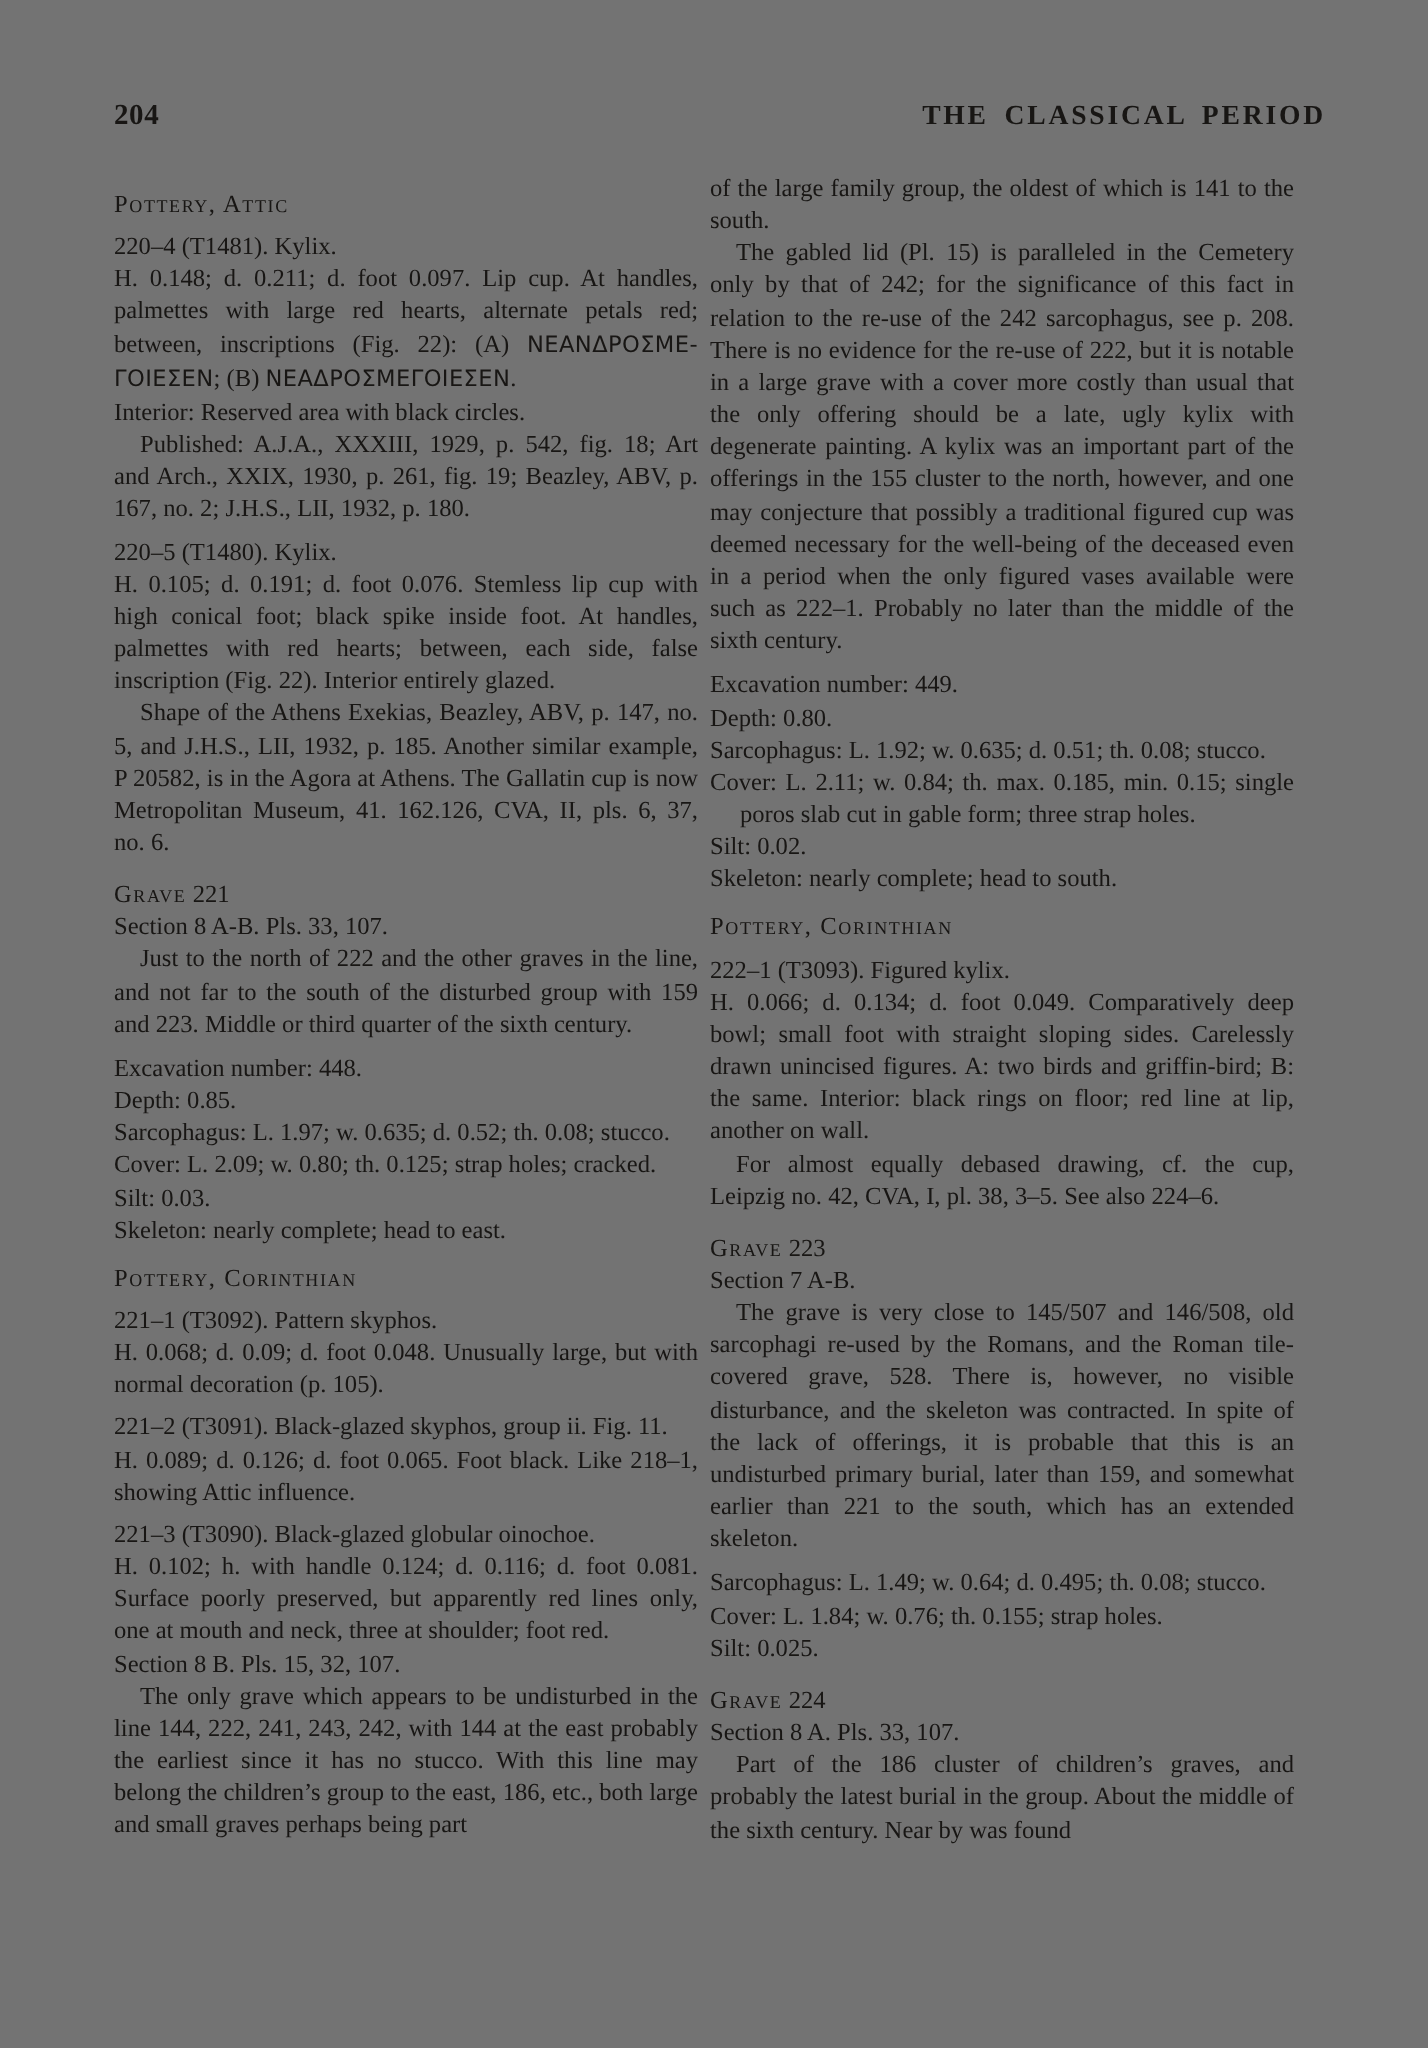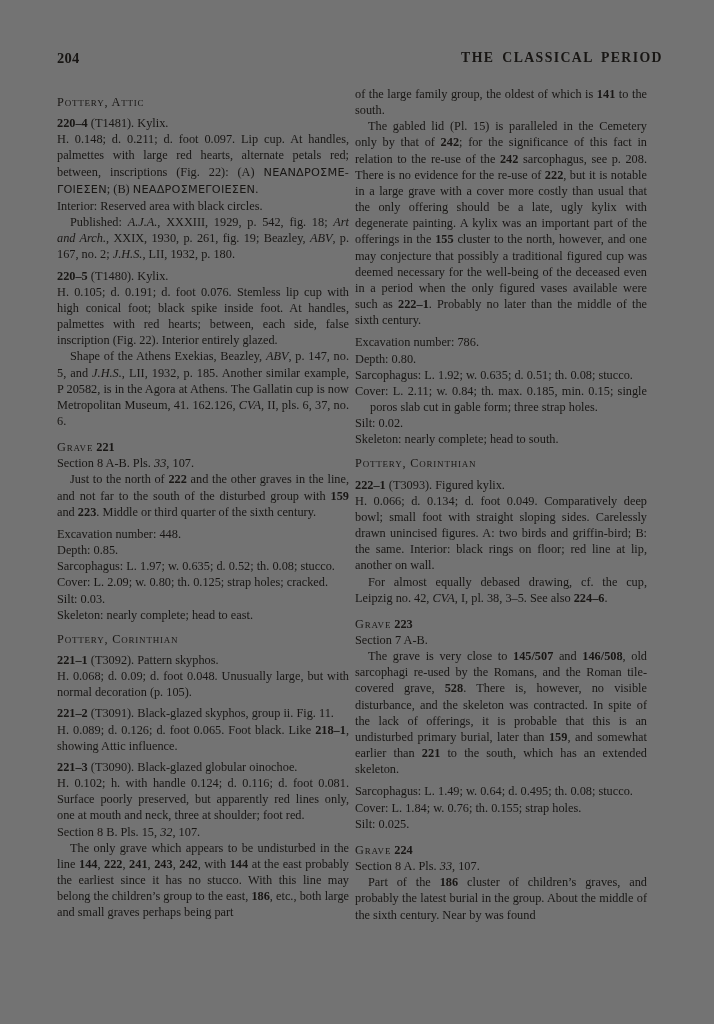--- a/index.html
+++ b/index.html
@@ -30,22 +30,22 @@
     text-align:justify;
     hyphens:none;
   }
   .col p{margin:0;}
   p.sc{margin-top:8px;}
   p.grave{margin-top:10px;}
   p.entry{margin-top:5px;}
   p.indent{text-indent:13px;}
   .hang-group{margin-top:6px;margin-bottom:2px;}
   p.hang{padding-left:15px;text-indent:-15px;}
-  span.b{font-weight:bold;}
-  span.i{font-style:italic;}
+  span.b{font-weight:normal;}
+  span.i{}
   span.scx{font-variant:small-caps;letter-spacing:.8px;}
   span.sans{
     font-family:"DejaVu Sans","Liberation Sans",sans-serif;
     font-size:11.3px;letter-spacing:.2px;
   }
 </style>
 </head>
 <body>
 
 <div class="page">
@@ -82,21 +82,21 @@
           <p class="body"><span>H. 0.089; d. 0.126; d. foot 0.065. Foot black. Like </span><span class="b">218–1</span><span>, showing Attic influence.</span></p>
           <p class="entry"><span class="b">221–3</span><span> (T3090). Black-glazed globular oinochoe.</span></p>
           <p class="body"><span>H. 0.102; h. with handle 0.124; d. 0.116; d. foot 0.081. Surface poorly preserved, but apparently red lines only, one at mouth and neck, three at shoulder; foot red.</span></p>
           <p class="body"><span>Section 8 B. Pls. 15, </span><span class="i">32</span><span>, 107.</span></p>
           <p class="indent"><span>The only grave which appears to be undisturbed in the line </span><span class="b">144</span><span>, </span><span class="b">222</span><span>, </span><span class="b">241</span><span>, </span><span class="b">243</span><span>, </span><span class="b">242</span><span>, with </span><span class="b">144</span><span> at the east probably the earliest since it has no stucco. With this line may belong the children’s group to the east, </span><span class="b">186</span><span>, etc., both large and small graves perhaps being part</span></p>
         </div>
       <div class="col" id="col-right">
           <p class="body"><span>of the large family group, the oldest of which is </span><span class="b">141</span><span> to the south.</span></p>
           <p class="indent"><span>The gabled lid (Pl. 15) is paralleled in the Cemetery only by that of </span><span class="b">242</span><span>; for the significance of this fact in relation to the re-use of the </span><span class="b">242</span><span> sarcophagus, see p. 208. There is no evidence for the re-use of </span><span class="b">222</span><span>, but it is notable in a large grave with a cover more costly than usual that the only offering should be a late, ugly kylix with degenerate painting. A kylix was an important part of the offerings in the </span><span class="b">155</span><span> cluster to the north, however, and one may conjecture that possibly a traditional figured cup was deemed necessary for the well-being of the deceased even in a period when the only figured vases available were such as </span><span class="b">222–1</span><span>. Probably no later than the middle of the sixth century.</span></p>
           <div class="hang-group">
-            <p class="hang"><span>Excavation number: 786.</span></p>
+            <p class="hang"><span>Excavation number: 449.</span></p>
             <p class="hang"><span>Depth: 0.80.</span></p>
             <p class="hang"><span>Sarcophagus: L. 1.92; w. 0.635; d. 0.51; th. 0.08; stucco.</span></p>
             <p class="hang"><span>Cover: L. 2.11; w. 0.84; th. max. 0.185, min. 0.15; single poros slab cut in gable form; three strap holes.</span></p>
             <p class="hang"><span>Silt: 0.02.</span></p>
             <p class="hang"><span>Skeleton: nearly complete; head to south.</span></p>
           </div>
           <p class="sc"><span class="scx">Pottery, Corinthian</span></p>
           <p class="entry"><span class="b">222–1</span><span> (T3093). Figured kylix.</span></p>
           <p class="body"><span>H. 0.066; d. 0.134; d. foot 0.049. Comparatively deep bowl; small foot with straight sloping sides. Carelessly drawn unincised figures. A: two birds and griffin-bird; B: the same. Interior: black rings on floor; red line at lip, another on wall.</span></p>
           <p class="indent"><span>For almost equally debased drawing, cf. the cup, Leipzig no. 42, </span><span class="i">CVA</span><span>, I, pl. 38, 3–5. See also </span><span class="b">224–6</span><span>.</span></p>

